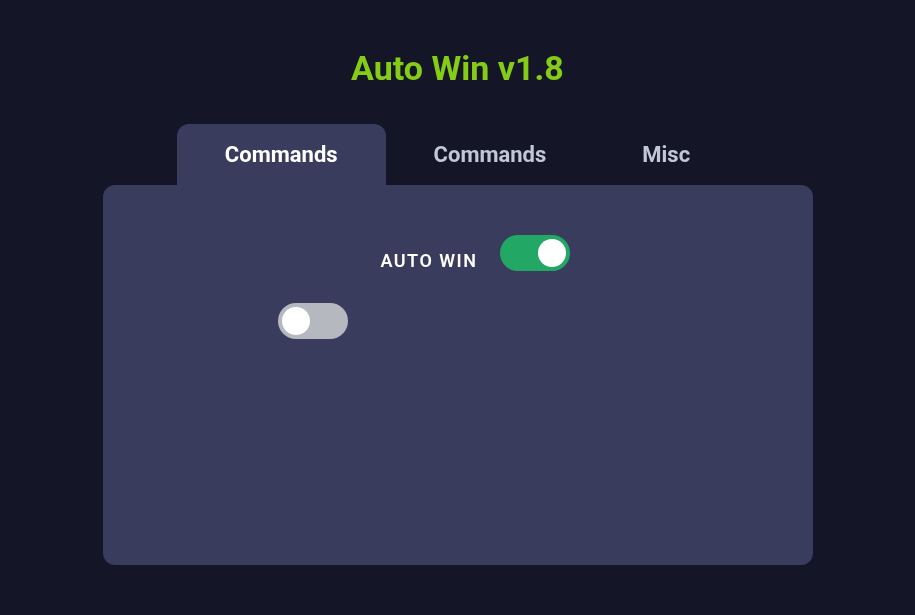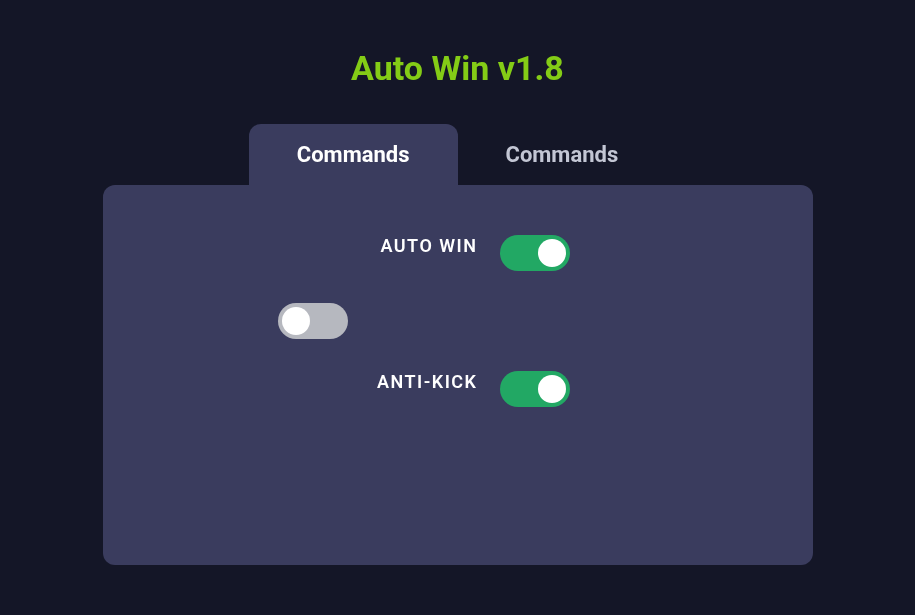--- a/index.html
+++ b/index.html
@@ -52,21 +52,21 @@
       height: 380px;
       padding: 50px 0;
       display: flex;
       flex-direction: column;
       align-items: center;
       gap: 32px;
     }
     
     .toggle-row {
       display: flex;
-      align-items: flex-start;
+      align-items: flex-end;
       gap: 22px;
       width: 360px;
     }
     
     .toggle-label {
       color: #ffffff;
       font-size: 18px;
       font-weight: 600;
       letter-spacing: 1.5px;
       text-align: right;
@@ -107,38 +107,33 @@
     }
   </style>
 </head>
 <body>
 
 <h1 class="title">Auto Win v1.8</h1>
 
 <div class="tabs-container">
   <div class="tab active">Commands</div>
   <div class="tab">Commands</div>
+  <div class="tab">Misc</div>
 </div>
 
 <div class="panel">
 
   <div class="toggle-row">
     <span class="toggle-label">AUTO WIN</span>
     <div class="toggle on">
       <div class="toggle-knob"></div>
     </div>
   </div>
 
   <div class="toggle-row">
     <div class="toggle off">
       <div class="toggle-knob"></div>
     </div>
   </div>
 
-  <div class="toggle-row">
-    <span class="toggle-label">ANTI-KICK</span>
-    <div class="toggle on">
-      <div class="toggle-knob"></div>
-    </div>
-  </div>
 
 
 </div>
 
 </body></html>

